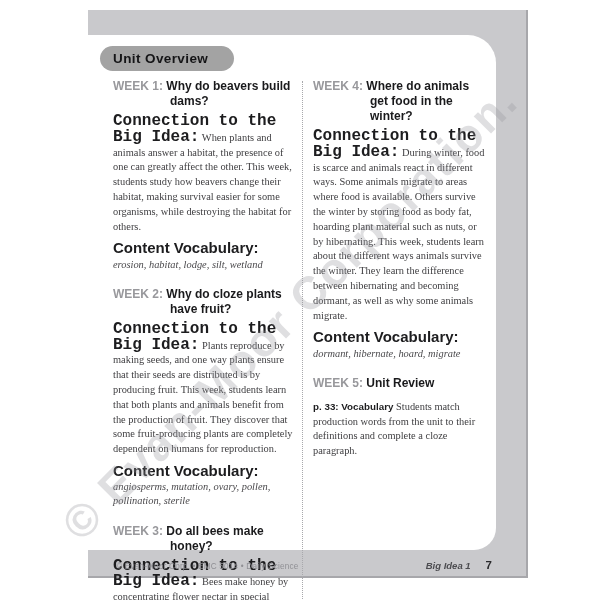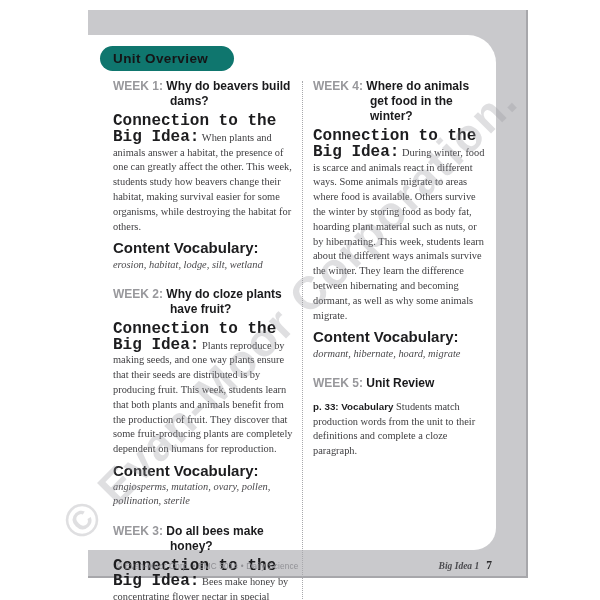--- a/index.html
+++ b/index.html
@@ -8,21 +8,21 @@
 
   
   .page{position:absolute;left:88px;top:10px;width:440px;height:568px;
         background:#c9c9cc;border-right:2px solid #a7a7ab;border-bottom:2px solid #a7a7ab;
         box-sizing:border-box;}
 
   
   .content{position:absolute;left:0;top:25px;right:30px;bottom:26px;background:#ffffff;
            border-radius:0 28px 22px 0;}
 
-  .pill{display:inline-block;margin:11px 0 0 12px;background:#0f766e;border-radius:14px;
+  .pill{display:inline-block;margin:11px 0 0 12px;background:#a3a3a3;border-radius:14px;
         padding:5px 26px 5px 13px;font-size:13.5px;font-weight:bold;color:#151517;
         letter-spacing:.4px;}
 
   .cols{display:flex;align-items:stretch;padding:8px 4px 0 25px;}
   .col-left{width:180px;flex:0 0 180px;}
   .col-divider{border-left:1px dotted #a8a8ac;margin:2px 10px 6px 9px;}
   .col-right{flex:1;min-width:0;padding-right:3px;}
 
   .week{margin-top:15px;}
   .week:first-child{margin-top:0;}
@@ -37,21 +37,21 @@
           line-height:14.2px;color:#4a494c;}
   p.vocab .lbl{font-family:"Liberation Sans",sans-serif;font-style:normal;font-size:15px;color:#1d1d1f;}
   p.vocab i{font-style:italic;}
   p.review-item{margin:9px 0 0 0;font-family:"Liberation Serif",serif;font-size:10.4px;
                 line-height:14.8px;color:#414043;}
   p.review-item .lbl{font-family:"Liberation Sans",sans-serif;font-size:9.8px;color:#1d1d1f;}
 
   .footer{position:absolute;left:28px;right:34px;bottom:5px;display:flex;
           justify-content:space-between;align-items:baseline;text-align:right;}
   .f-left{font-size:8.2px;color:#8f8f94;letter-spacing:.2px;}
-  .f-right{display:flex;align-items:baseline;gap:7px;font-family:Liberation Serif, serif;}
+  .f-right{display:flex;align-items:baseline;gap:15px;}
   .big-idea{font-size:9.5px;font-weight:bold;font-style:italic;color:#4c4c50;}
   .pagenum{font-size:11.5px;font-weight:bold;color:#2a2a2c;font-style:normal;}
 
   .watermark{position:absolute;left:70px;top:505px;transform:rotate(-45deg);
              transform-origin:0 50%;white-space:nowrap;pointer-events:none;z-index:6;
              font-weight:bold;font-size:46px;letter-spacing:2px;color:rgba(148,148,157,0.30);}
 </style>
 </head>
 <body>
 

